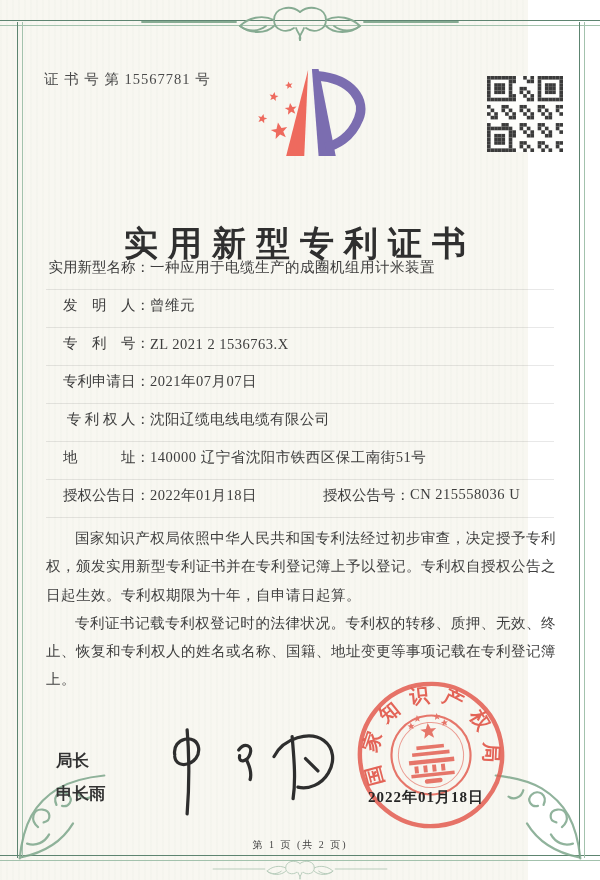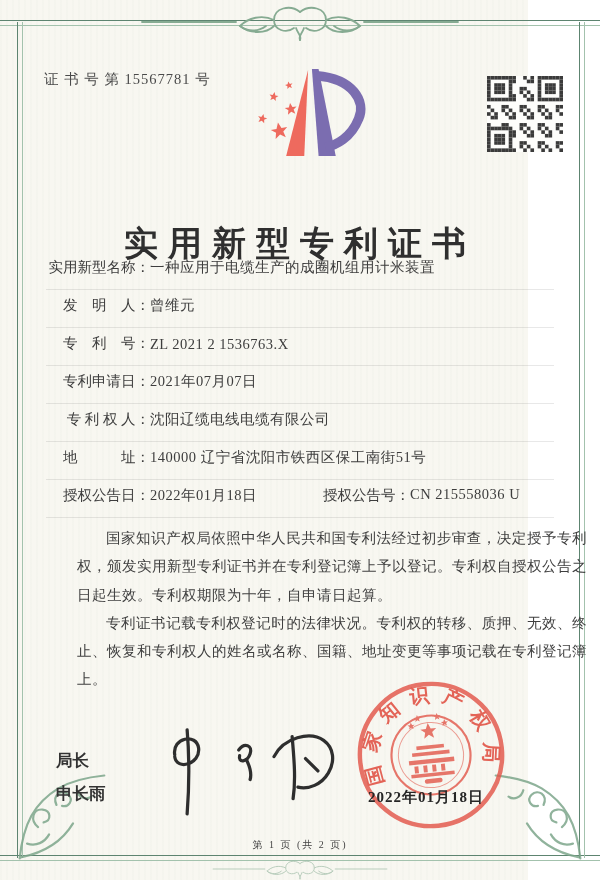--- a/index.html
+++ b/index.html
@@ -41,21 +41,21 @@
   .fields{position:absolute;left:46px;top:252px;width:508px;}
   .frow{display:flex;align-items:flex-end;height:38px;box-sizing:border-box;
     padding-bottom:12px;border-bottom:1px solid rgba(90,90,90,0.14);
     font-size:14.5px;color:#3d3d3d;white-space:nowrap;text-align:right;}
   .flabel{display:inline-block;min-width:104px;}
   .fvalue{letter-spacing:.5px;}
   .frow.grant .pair{display:flex;}
   .frow.grant .pair.second{margin-left:66px;}
   
   .body-text{position:absolute;left:46px;top:524px;width:510px;
-    font-size:14.5px;line-height:1.95;color:#3f3f3f;text-align:justify;margin-left:31px;}
+    font-size:14.5px;line-height:1.95;color:#3f3f3f;text-align:justify;}
   .body-text p{margin:0;text-indent:2em;letter-spacing:.5px;}
   
   .official{position:absolute;left:56px;top:744px;font-size:16.5px;color:#333;font-weight:600;line-height:2.0;}
   .signature{position:absolute;left:148px;top:722px;width:210px;height:96px;}
   .seal{position:absolute;left:352px;top:676px;width:158px;height:158px;transform:rotate(-6deg);opacity:.92;}
   .seal-date{position:absolute;left:368px;top:788px;font-size:15px;color:#262626;letter-spacing:1px;font-weight:600;}
   .footer{position:absolute;left:0;top:838px;width:600px;text-align:center;font-size:10px;color:#444;letter-spacing:2px;}
 </style>
 </head>
 <body>

